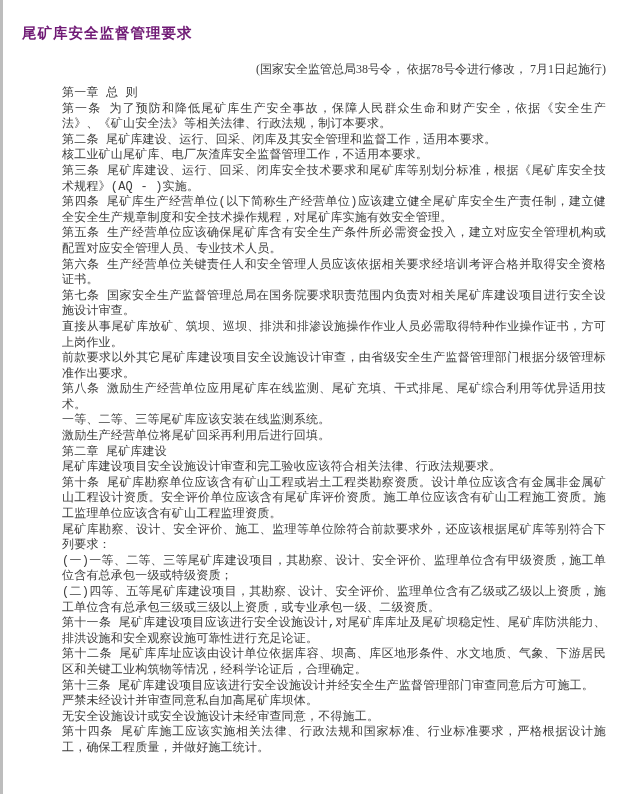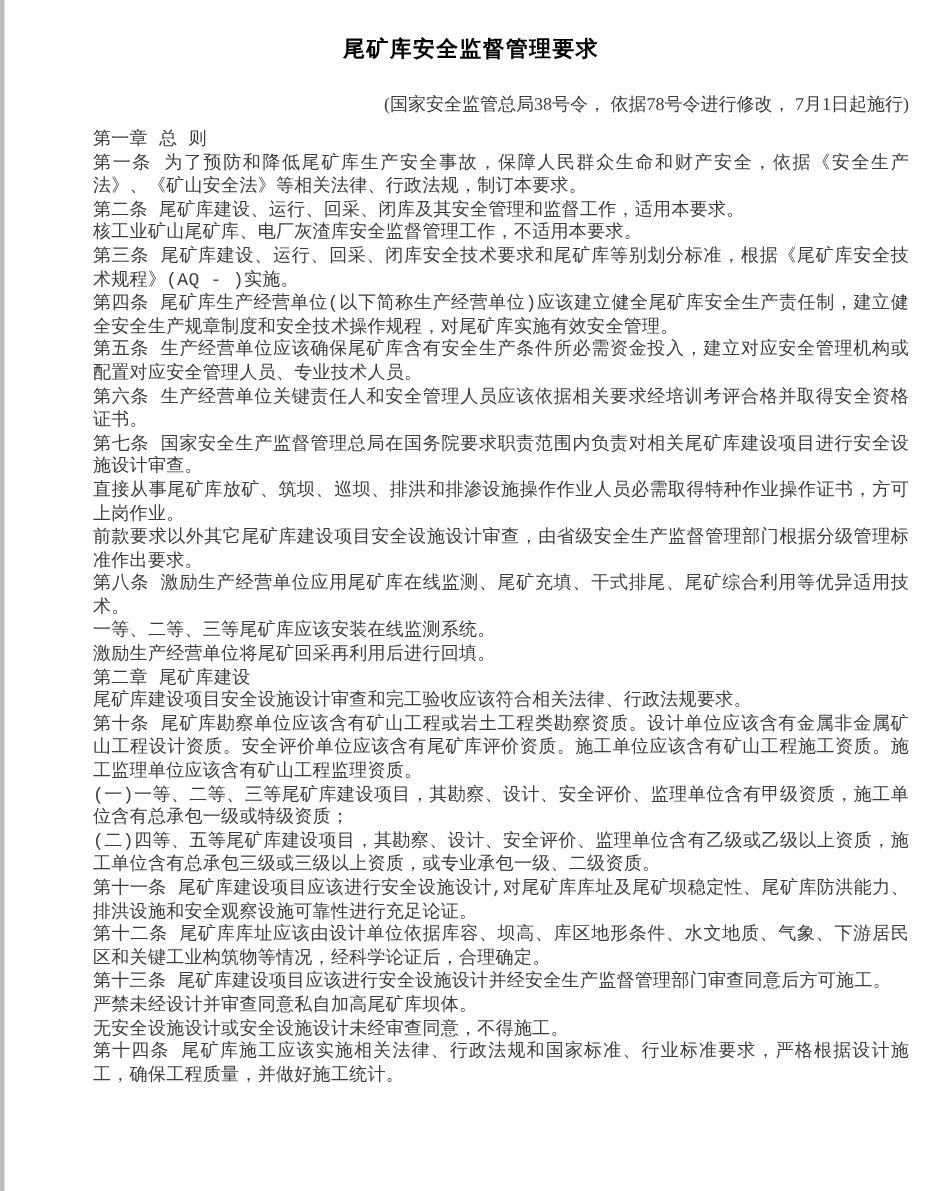--- a/index.html
+++ b/index.html
@@ -25,22 +25,21 @@
   }
   .page {
     box-sizing: border-box;
     width: 628px;
     height: 794px;
     padding: 24px 22px 0 62px;
   }
   .title {
     font-size: 14.5px;
     font-weight: bold;
-    color: #000000;
-    text-align: center;
+    color: #701a75;
     margin: 0 0 0 -40px; 
     line-height: 18px;
     letter-spacing: 1px;
   }
   .subtitle {
     font-size: 12px;
     text-align: right;
     margin: 20px 0 0 -40px; 
     line-height: 15px;
     color: #3d3d3d;
@@ -80,20 +79,21 @@
       <p class="para">第六条 生产经营单位关键责任人和安全管理人员应该依据相关要求经培训考评合格并取得安全资格证书。</p>
       <p class="para">第七条 国家安全生产监督管理总局在国务院要求职责范围内负责对相关尾矿库建设项目进行安全设施设计审查。</p>
       <p class="para">直接从事尾矿库放矿、筑坝、巡坝、排洪和排渗设施操作作业人员必需取得特种作业操作证书，方可上岗作业。</p>
       <p class="para">前款要求以外其它尾矿库建设项目安全设施设计审查，由省级安全生产监督管理部门根据分级管理标准作出要求。</p>
       <p class="para">第八条 激励生产经营单位应用尾矿库在线监测、尾矿充填、干式排尾、尾矿综合利用等优异适用技术。</p>
       <p class="para">一等、二等、三等尾矿库应该安装在线监测系统。</p>
       <p class="para">激励生产经营单位将尾矿回采再利用后进行回填。</p>
       <p class="para">第二章 尾矿库建设</p>
       <p class="para">尾矿库建设项目安全设施设计审查和完工验收应该符合相关法律、行政法规要求。</p>
       <p class="para">第十条 尾矿库勘察单位应该含有矿山工程或岩土工程类勘察资质。设计单位应该含有金属非金属矿山工程设计资质。安全评价单位应该含有尾矿库评价资质。施工单位应该含有矿山工程施工资质。施工监理单位应该含有矿山工程监理资质。</p>
+      <p class="para">尾矿库勘察、设计、安全评价、施工、监理等单位除符合前款要求外，还应该根据尾矿库等别符合下列要求：</p>
       <p class="para">(一)一等、二等、三等尾矿库建设项目，其勘察、设计、安全评价、监理单位含有甲级资质，施工单位含有总承包一级或特级资质；</p>
       <p class="para">(二)四等、五等尾矿库建设项目，其勘察、设计、安全评价、监理单位含有乙级或乙级以上资质，施工单位含有总承包三级或三级以上资质，或专业承包一级、二级资质。</p>
       <p class="para">第十一条 尾矿库建设项目应该进行安全设施设计,对尾矿库库址及尾矿坝稳定性、尾矿库防洪能力、排洪设施和安全观察设施可靠性进行充足论证。</p>
       <p class="para">第十二条 尾矿库库址应该由设计单位依据库容、坝高、库区地形条件、水文地质、气象、下游居民区和关键工业构筑物等情况，经科学论证后，合理确定。</p>
       <p class="para">第十三条 尾矿库建设项目应该进行安全设施设计并经安全生产监督管理部门审查同意后方可施工。</p>
       <p class="para">严禁未经设计并审查同意私自加高尾矿库坝体。</p>
       <p class="para">无安全设施设计或安全设施设计未经审查同意，不得施工。</p>
       <p class="para">第十四条 尾矿库施工应该实施相关法律、行政法规和国家标准、行业标准要求，严格根据设计施工，确保工程质量，并做好施工统计。</p>
     </div>
 </div>

